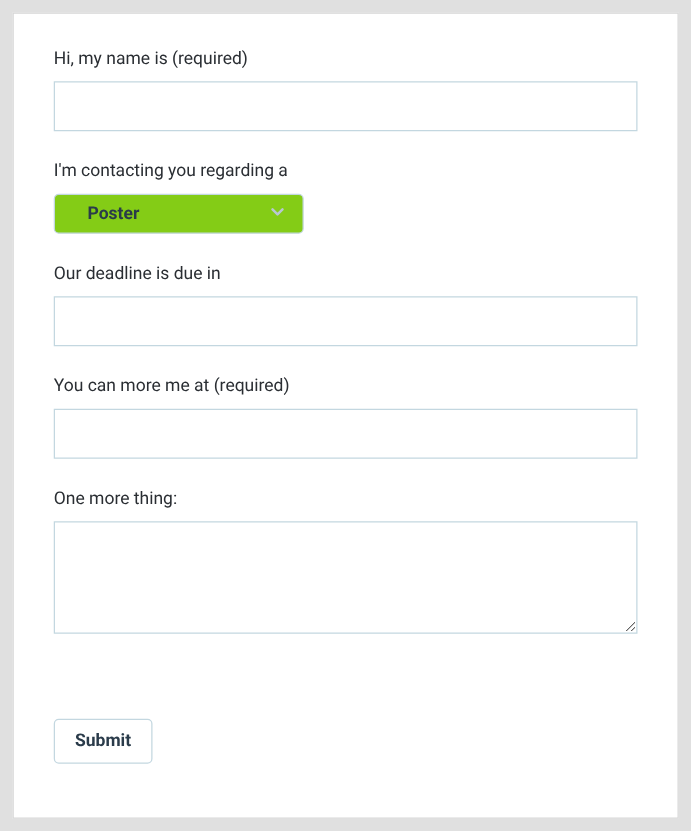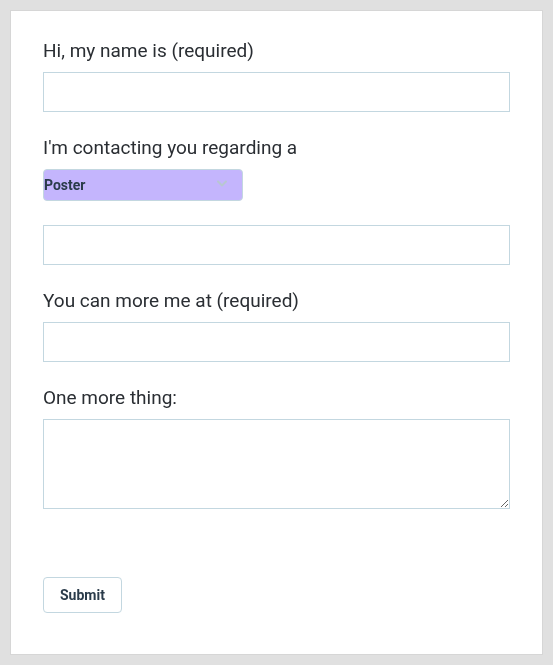--- a/index.html
+++ b/index.html
@@ -19,21 +19,21 @@
       border: 1px solid #d6d6d6;
       width: 100%;
       height: 100%;
       padding: 28px 32px;
     }
     .field-group {
       margin-bottom: 24px;
     }
     .field-label {
       color: #2a2e33;
-      font-size: 19px;
+      font-size: 14px;
       font-weight: 400;
       display: block;
       margin-bottom: 10px;
     }
     .text-input {
       width: 100%;
       height: 40px;
       border: 1px solid #c3d7e0;
       background: #ffffff;
       padding: 8px 10px;
@@ -43,22 +43,22 @@
     }
     .select-wrapper {
       position: relative;
       width: 200px;
     }
     .select-input {
       width: 100%;
       height: 32px;
       border: 1px solid #c3d7e0;
       border-radius: 4px;
-      background: #c4b5fd;
-      padding: 6px 0;
+      background: #84cc16;
+      padding: 6px 26px;
       font-size: 14px;
       font-weight: 700;
       color: #2a3b4a;
       font-family: inherit;
       appearance: none;
       -webkit-appearance: none;
       cursor: pointer;
     }
     .select-chevron {
       position: absolute;
@@ -109,20 +109,21 @@
       </select>
       <span class="select-chevron">
         <svg width="14" height="14" viewBox="0 0 14 14">
           <polyline points="3,5 7,9 11,5" fill="none" stroke="#b8c7d1" stroke-width="2" stroke-linecap="round" stroke-linejoin="round"></polyline>
         </svg>
       </span>
     </div>
   </div>
 
   <div class="field-group">
+    <label class="field-label">Our deadline is due in</label>
     <input type="text" class="text-input" value="" style="">
   </div>
 
   <div class="field-group">
     <label class="field-label">You can more me at (required)</label>
     <input type="text" class="text-input" value="" style="">
   </div>
 
   <div class="field-group">
     <label class="field-label">One more thing:</label>

